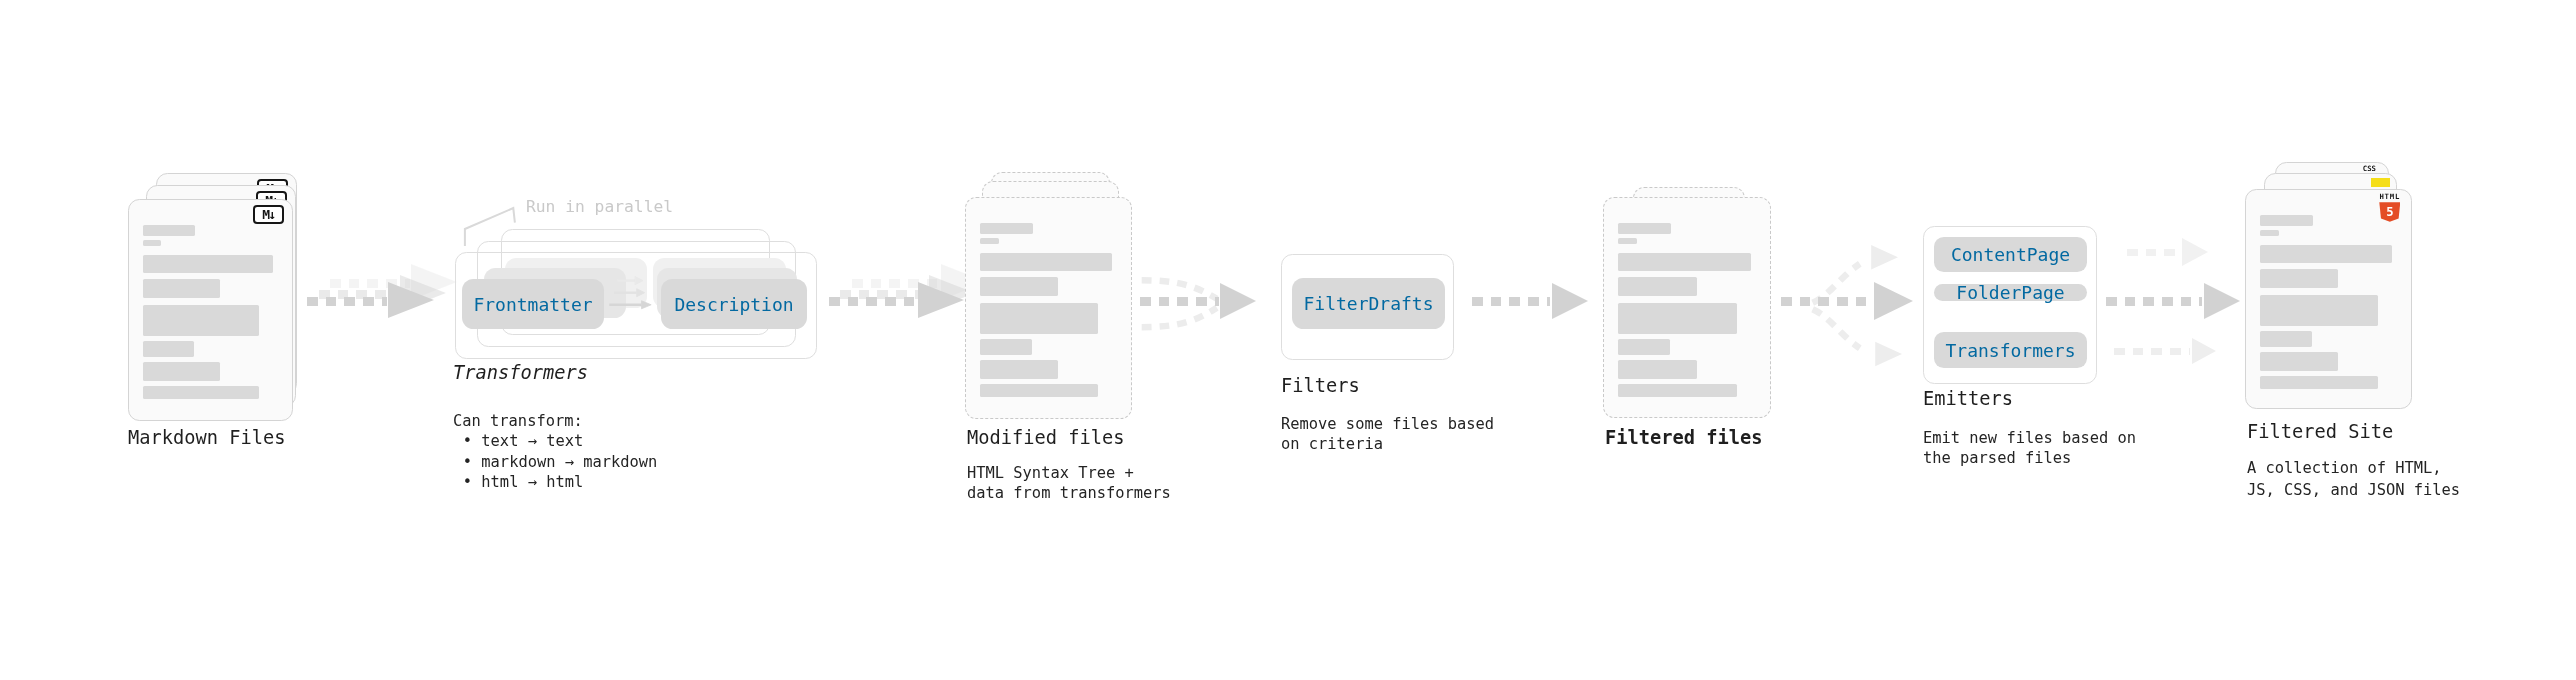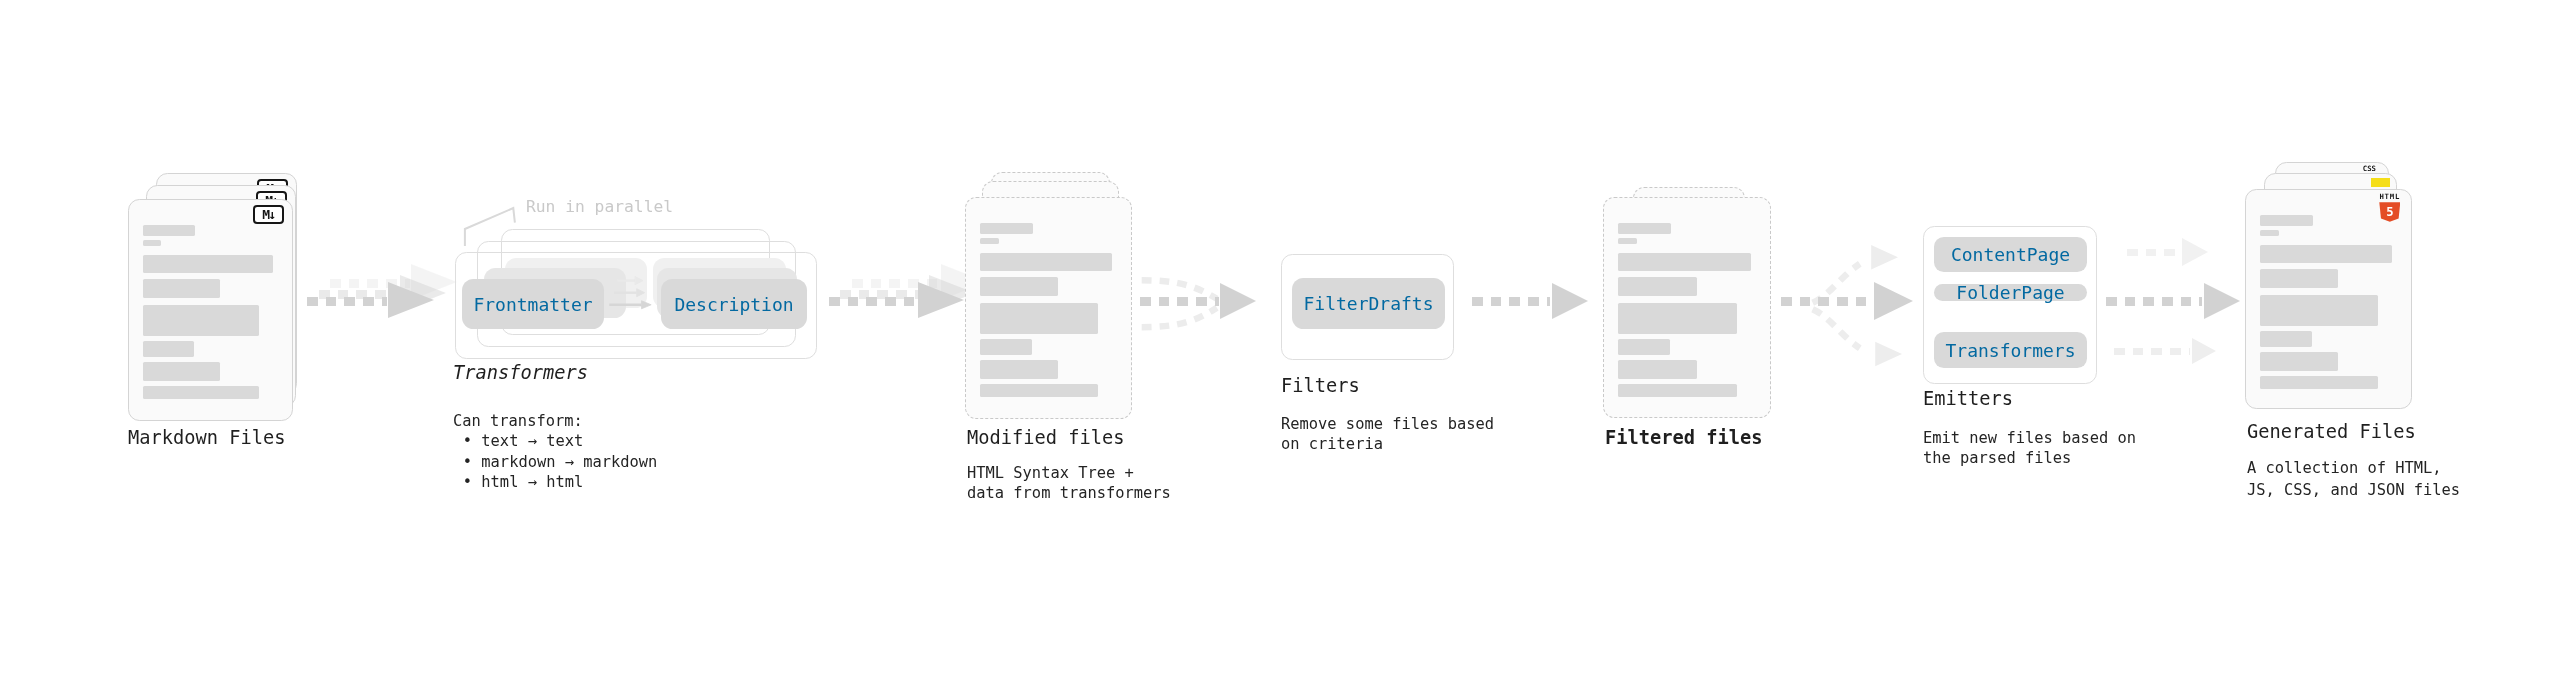--- a/index.html
+++ b/index.html
@@ -258,20 +258,20 @@
         <div class="bar" style="width: 40%; height: 11.4px; margin-bottom: 4.1px;"></div>
         <div class="bar" style="width: 14%; height: 5.7px; margin-bottom: 9px;"></div>
         <div class="bar" style="width: 100%; height: 18px; margin-bottom: 5.7px;"></div>
         <div class="bar" style="width: 59%; height: 18.7px; margin-bottom: 7.3px;"></div>
         <div class="bar" style="width: 89%; height: 31px; margin-bottom: 4.9px;"></div>
         <div class="bar" style="width: 39%; height: 16.3px; margin-bottom: 4.9px;"></div>
         <div class="bar" style="width: 59%; height: 18.7px; margin-bottom: 4.9px;"></div>
         <div class="bar" style="width: 89%; height: 13px; margin-bottom: 0px;"></div>
       </div>
   </div>
-  <div class="heading" style="left:2247px;top:421px;">Generated Files</div>
+  <div class="heading" style="left:2247px;top:421px;">Filtered Site</div>
   <div class="caption" style="left:2247px;top:457px;line-height:22px;">
     <div>A collection of HTML,</div>
     <div>JS, CSS, and JSON files</div>
   </div>
 
 </div>
 
 
 </body></html>

